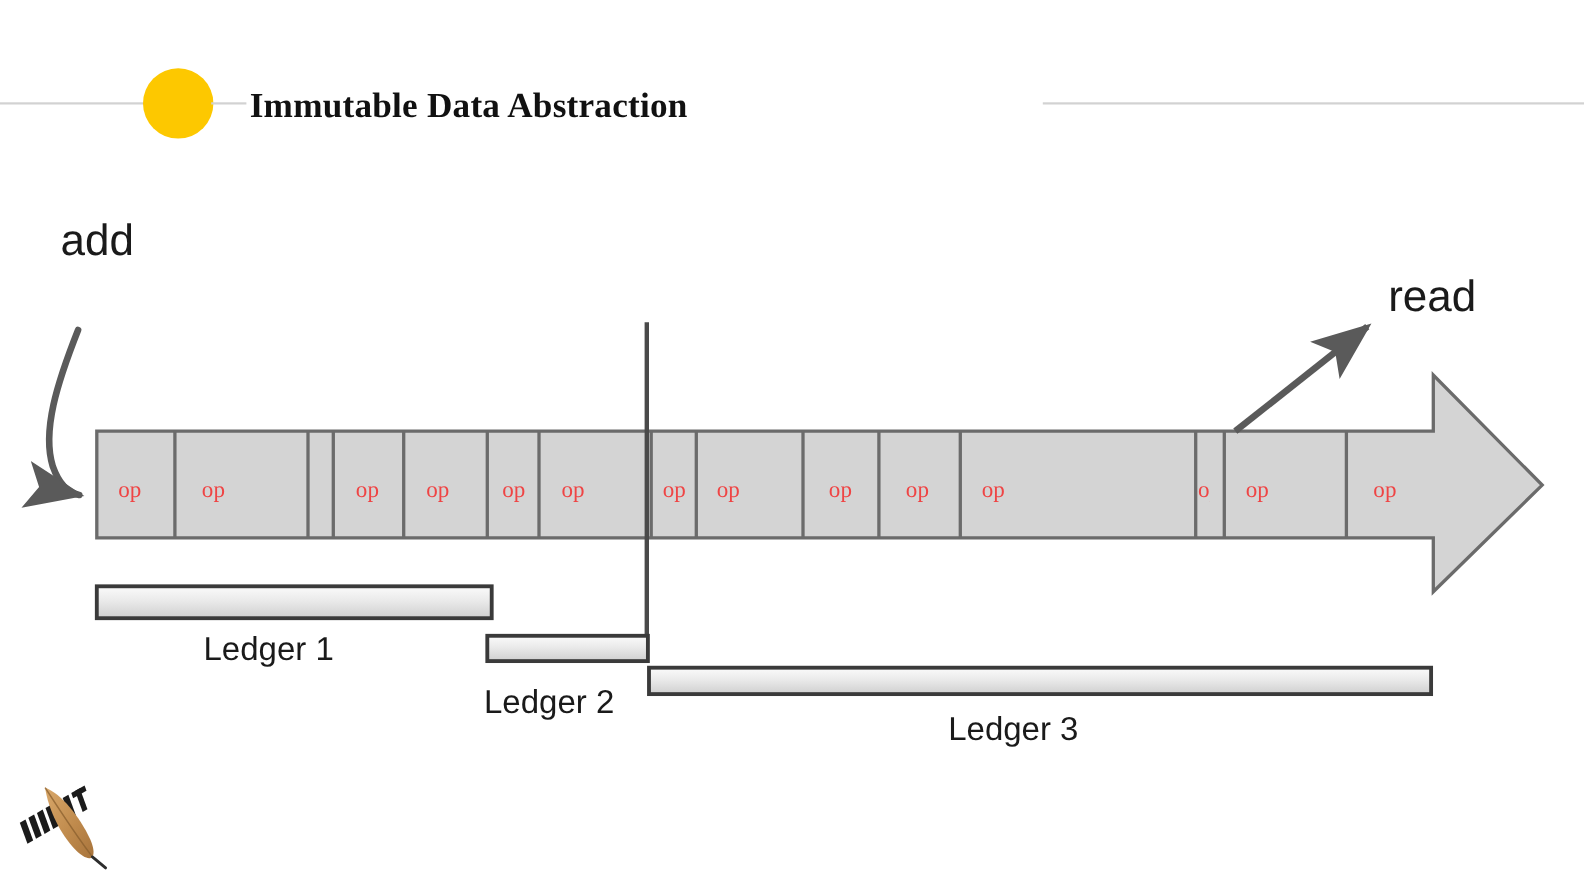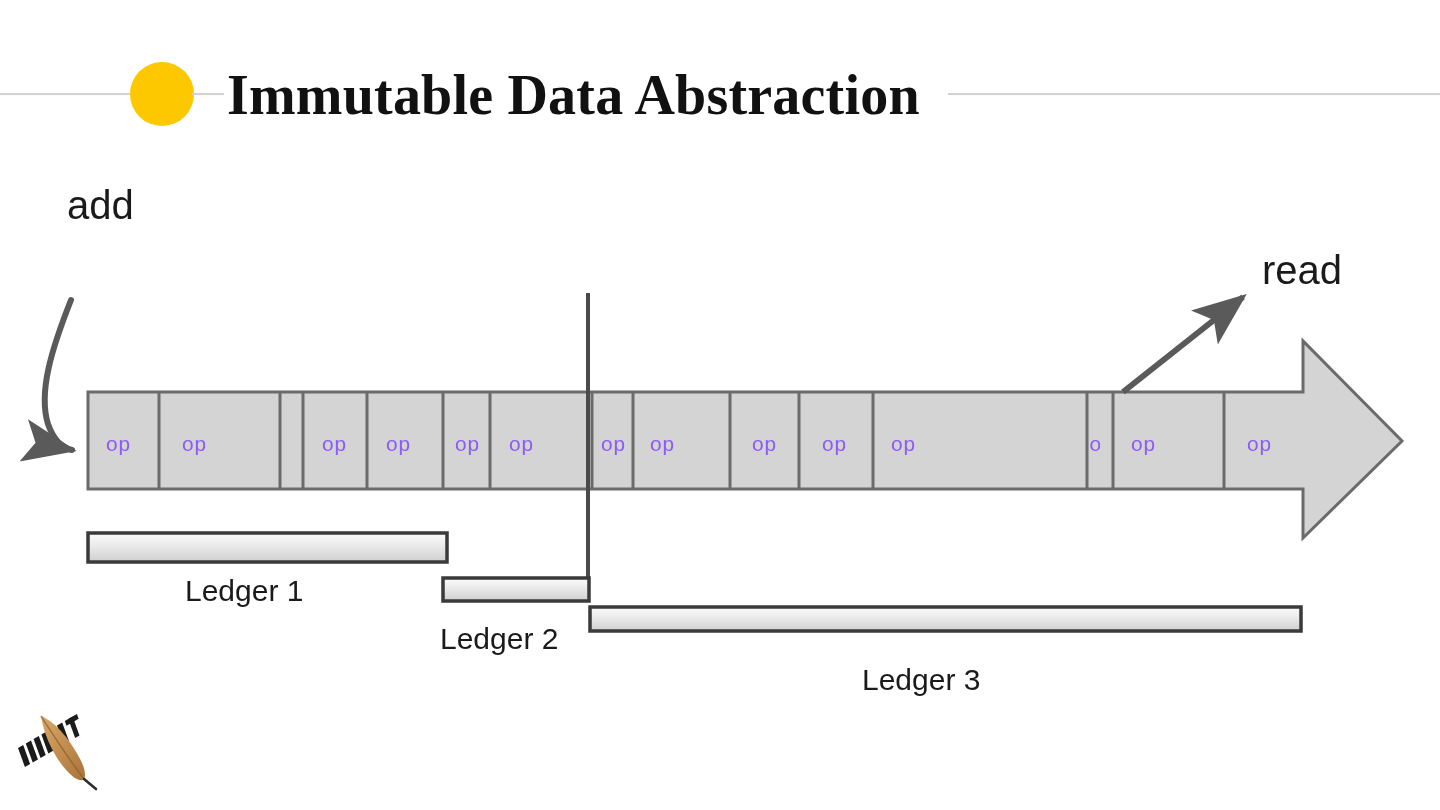--- a/index.html
+++ b/index.html
@@ -50,21 +50,21 @@
     height: 64px;
     border-radius: 50%;
     background: #fdc800;
   }
   #slide-title {
     position: absolute;
     left: 227px;
     top: 68px;
     font-family: "Liberation Serif", serif;
     font-weight: bold;
-    font-size: 56px;
+    font-size: 32px;
     line-height: 54px;
     letter-spacing: 0.2px;
     color: #111111;
     white-space: nowrap;
   }
 
   
   .diag-label {
     position: absolute;
     font-family: "Liberation Sans", sans-serif;
@@ -78,23 +78,23 @@
     position: absolute;
     left: 0;
     top: 0;
     width: 1440px;
     height: 810px;
   }
 
   
   .op-label {
     position: absolute;
-    font-family: Liberation Mono, monospace;
+    font-family: Liberation Serif, serif;
     font-size: 21px;
-    color: #8b5cf6;
+    color: #ef4444;
     transform: translate(-50%, -50%);
     white-space: nowrap;
   }
   .op-label.clipped {
     overflow: hidden;
     width: 11px;
     transform: translate(-2px, -50%);
     direction: ltr;
   }
 
@@ -182,26 +182,26 @@
   <div class="op-label" style="left:521px;  top:445px;">op</div>
   <div class="op-label" style="left:613px;  top:445px;">op</div>
   <div class="op-label" style="left:662px;  top:445px;">op</div>
   <div class="op-label" style="left:764px;  top:445px;">op</div>
   <div class="op-label" style="left:834px;  top:445px;">op</div>
   <div class="op-label" style="left:903px;  top:445px;">op</div>
   <div class="op-label clipped" style="left:1091px; top:445px;">op</div>
   <div class="op-label" style="left:1143px; top:445px;">op</div>
   <div class="op-label" style="left:1259px; top:445px;">op</div>
 
-  <div class="diag-label" style="left:55px;   top:183px;margin-left:12px;">add</div>
+  <div class="diag-label" style="left:55px;   top:197px;">add</div>
   <div class="diag-label" style="left:1262px; top:248px;">read</div>
 
   <div class="ledger-caption" style="left:185px; top:572px;">Ledger 1</div>
   <div class="ledger-caption" style="left:440px; top:620px;">Ledger 2</div>
-  <div class="ledger-caption" style="left:862px; top:645px;margin-top:16px;">Ledger 3</div>
+  <div class="ledger-caption" style="left:862px; top:645px;">Ledger 3</div>
 
   <svg id="footer-logo" viewBox="0 0 120 100" xmlns="http://www.w3.org/2000/svg">
     <defs>
       <linearGradient id="quillGrad" x1="0" y1="0" x2="1" y2="1">
         <stop offset="0%" stop-color="#d9a86a"></stop>
         <stop offset="55%" stop-color="#c08b4d"></stop>
         <stop offset="100%" stop-color="#a8743c"></stop>
       </linearGradient>
     </defs>
 

